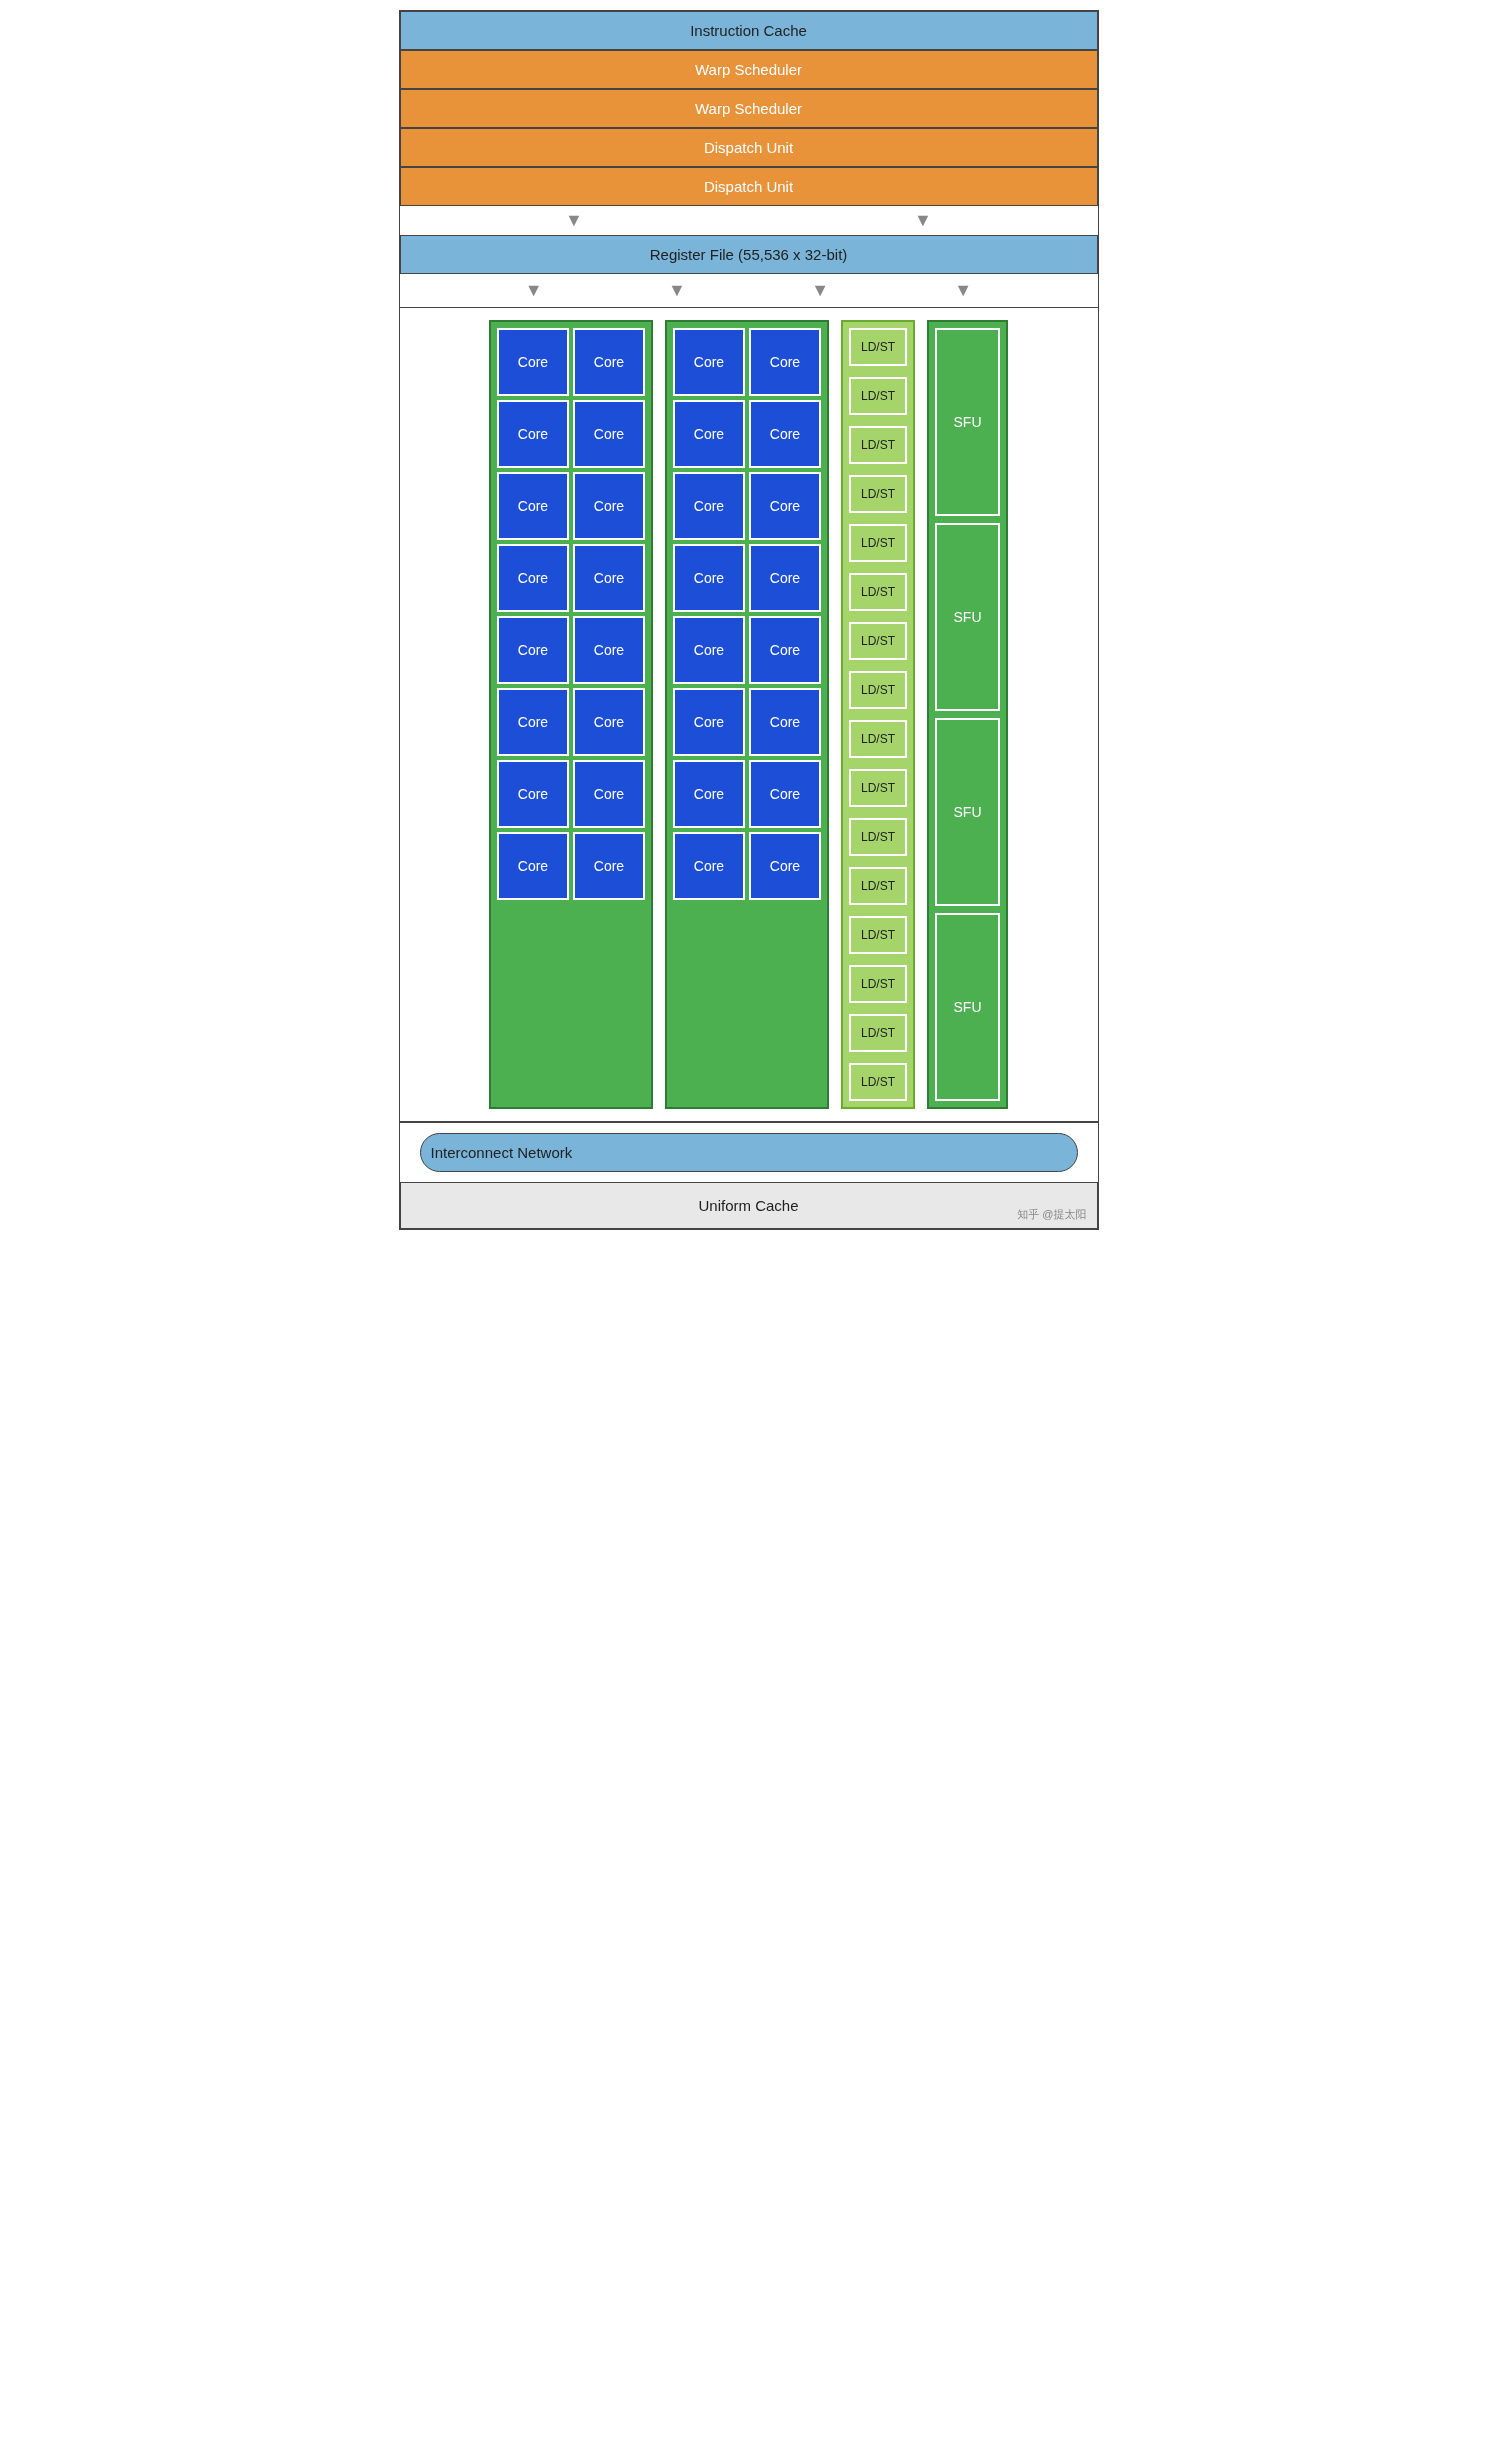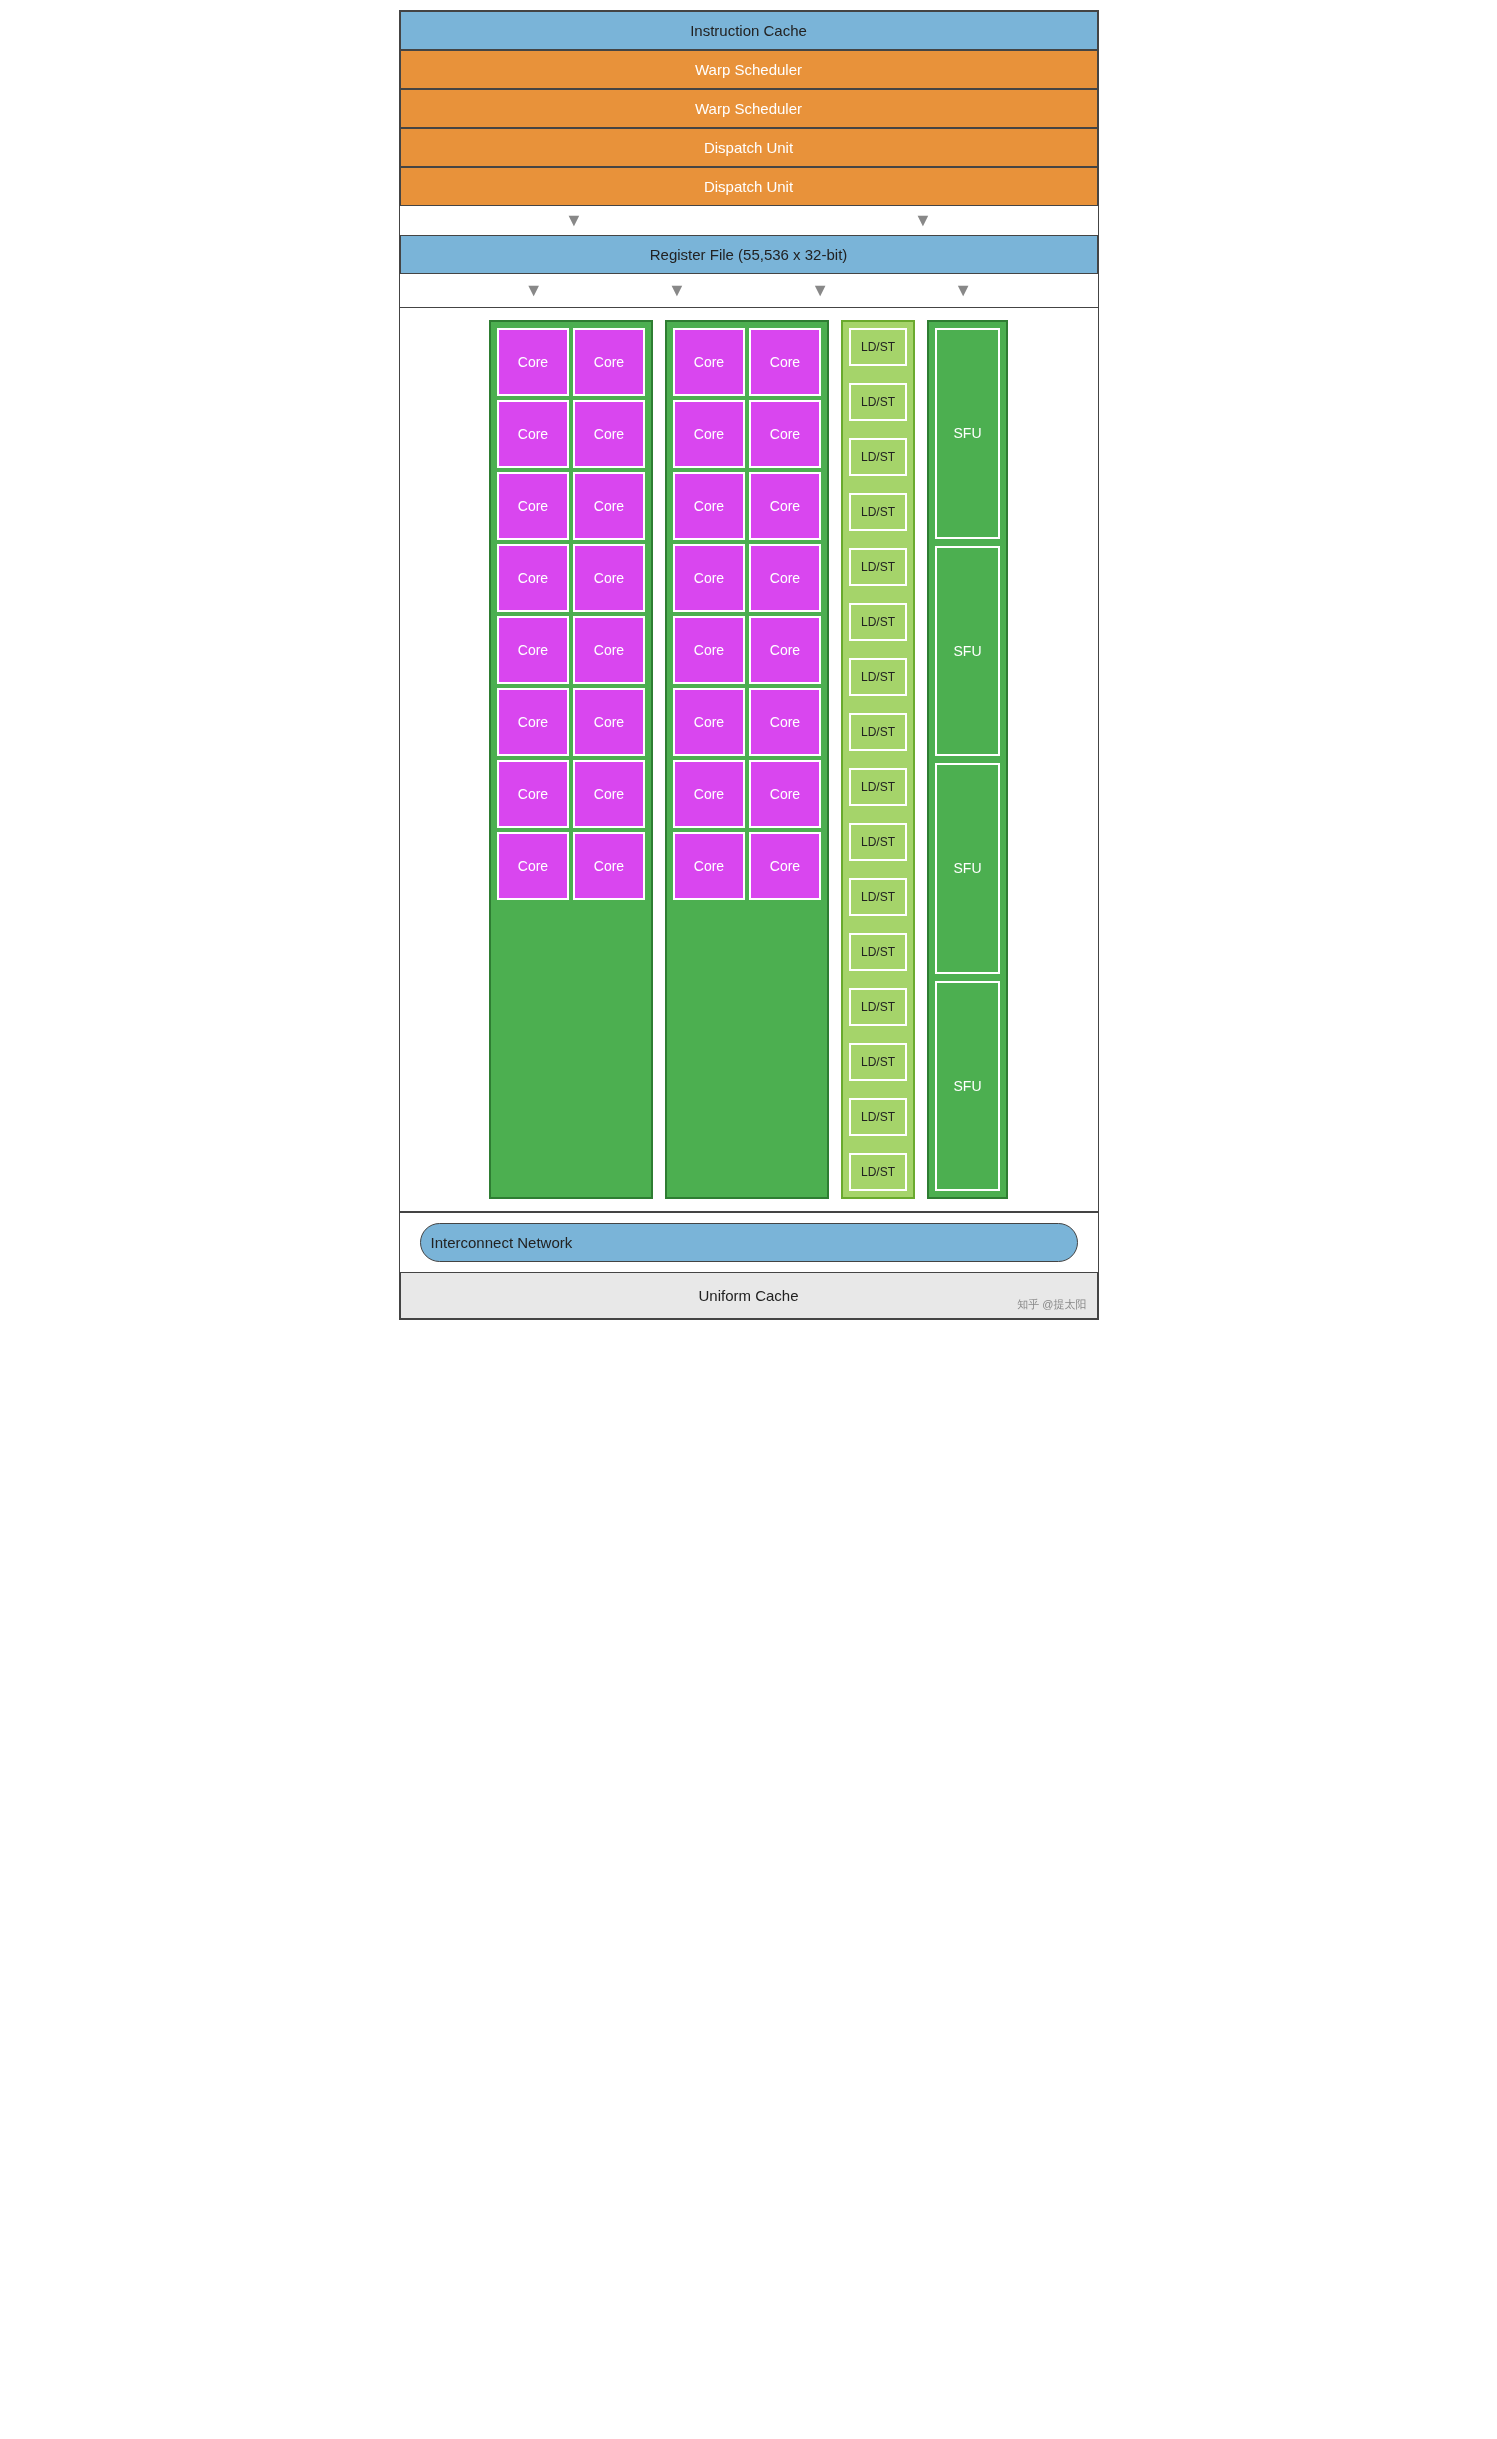--- a/index.html
+++ b/index.html
@@ -76,38 +76,38 @@
       flex-direction: column;
       gap: 4px;
       padding: 6px;
     }
     .core-row {
       display: flex;
       flex-direction: row;
       gap: 4px;
     }
     .core-cell {
-      background: #d946ef;
+      background: #1d4ed8;
       border: 2px solid #fff;
       display: flex;
       align-items: center;
       justify-content: center;
       font-size: 14px;
       color: #fff;
       width: 72px;
       height: 68px;
     }
     
     .ldst-group {
       background: #a5d46a;
       border: 2px solid #6aaa2e;
       margin: 8px 6px;
       display: flex;
       flex-direction: column;
-      gap: 17px;
+      gap: 11px;
       padding: 6px;
     }
     .ldst-cell {
       background: #a5d46a;
       border: 2px solid #fff;
       display: flex;
       align-items: center;
       justify-content: center;
       font-size: 12px;
       color: #222;

